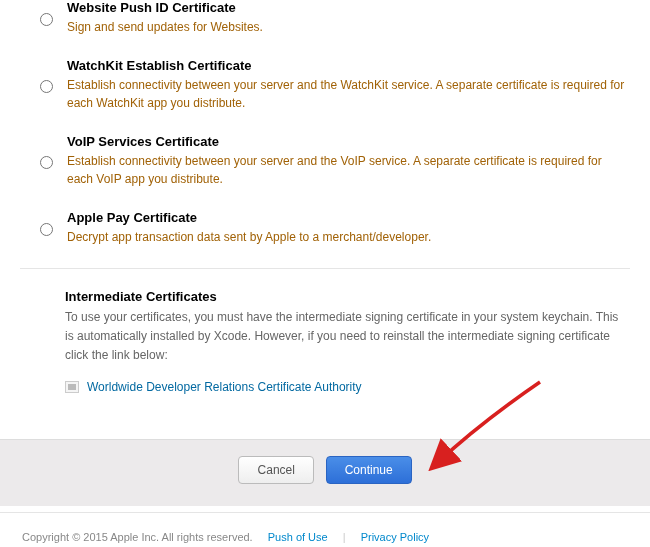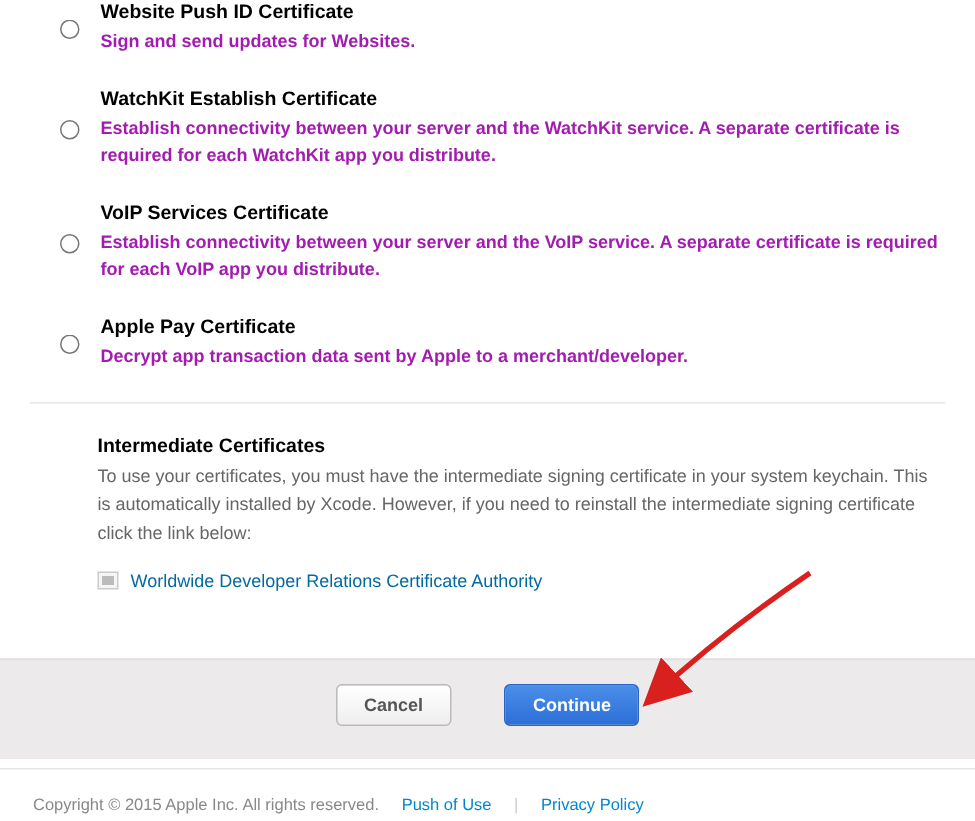--- a/index.html
+++ b/index.html
@@ -29,23 +29,22 @@
     .option-body {
       flex: 1;
     }
     .option-title {
       font-weight: bold;
       font-size: 13px;
       color: #000;
       margin-bottom: 3px;
     }
     .option-desc {
-      color: #a21caf;
+      color: #a16207;
       line-height: 1.5;
-      font-weight: bold;
     }
     .divider {
       border: none;
       border-top: 1px solid #e5e5e5;
       margin: 10px 0 20px 0;
     }
     .section {
       padding-left: 45px;
       margin-bottom: 20px;
     }
@@ -91,23 +90,23 @@
       padding: 16px 0 22px 0;
       text-align: center;
       position: relative;
     }
     .btn {
       display: inline-block;
       min-width: 76px;
       padding: 6px 18px;
       border-radius: 4px;
       font-size: 12px;
-      font-weight: bold;
+      font-weight: normal;
       cursor: pointer;
-      margin: 0 16px;
+      margin: 0 4px;
       border: 1px solid;
     }
     .btn-cancel {
       background: linear-gradient(#ffffff, #eeeeee);
       border-color: #bbb;
       color: #555;
     }
     .btn-continue {
       background: linear-gradient(#4a8ee8, #2d6fd8);
       border-color: #2a64c2;

